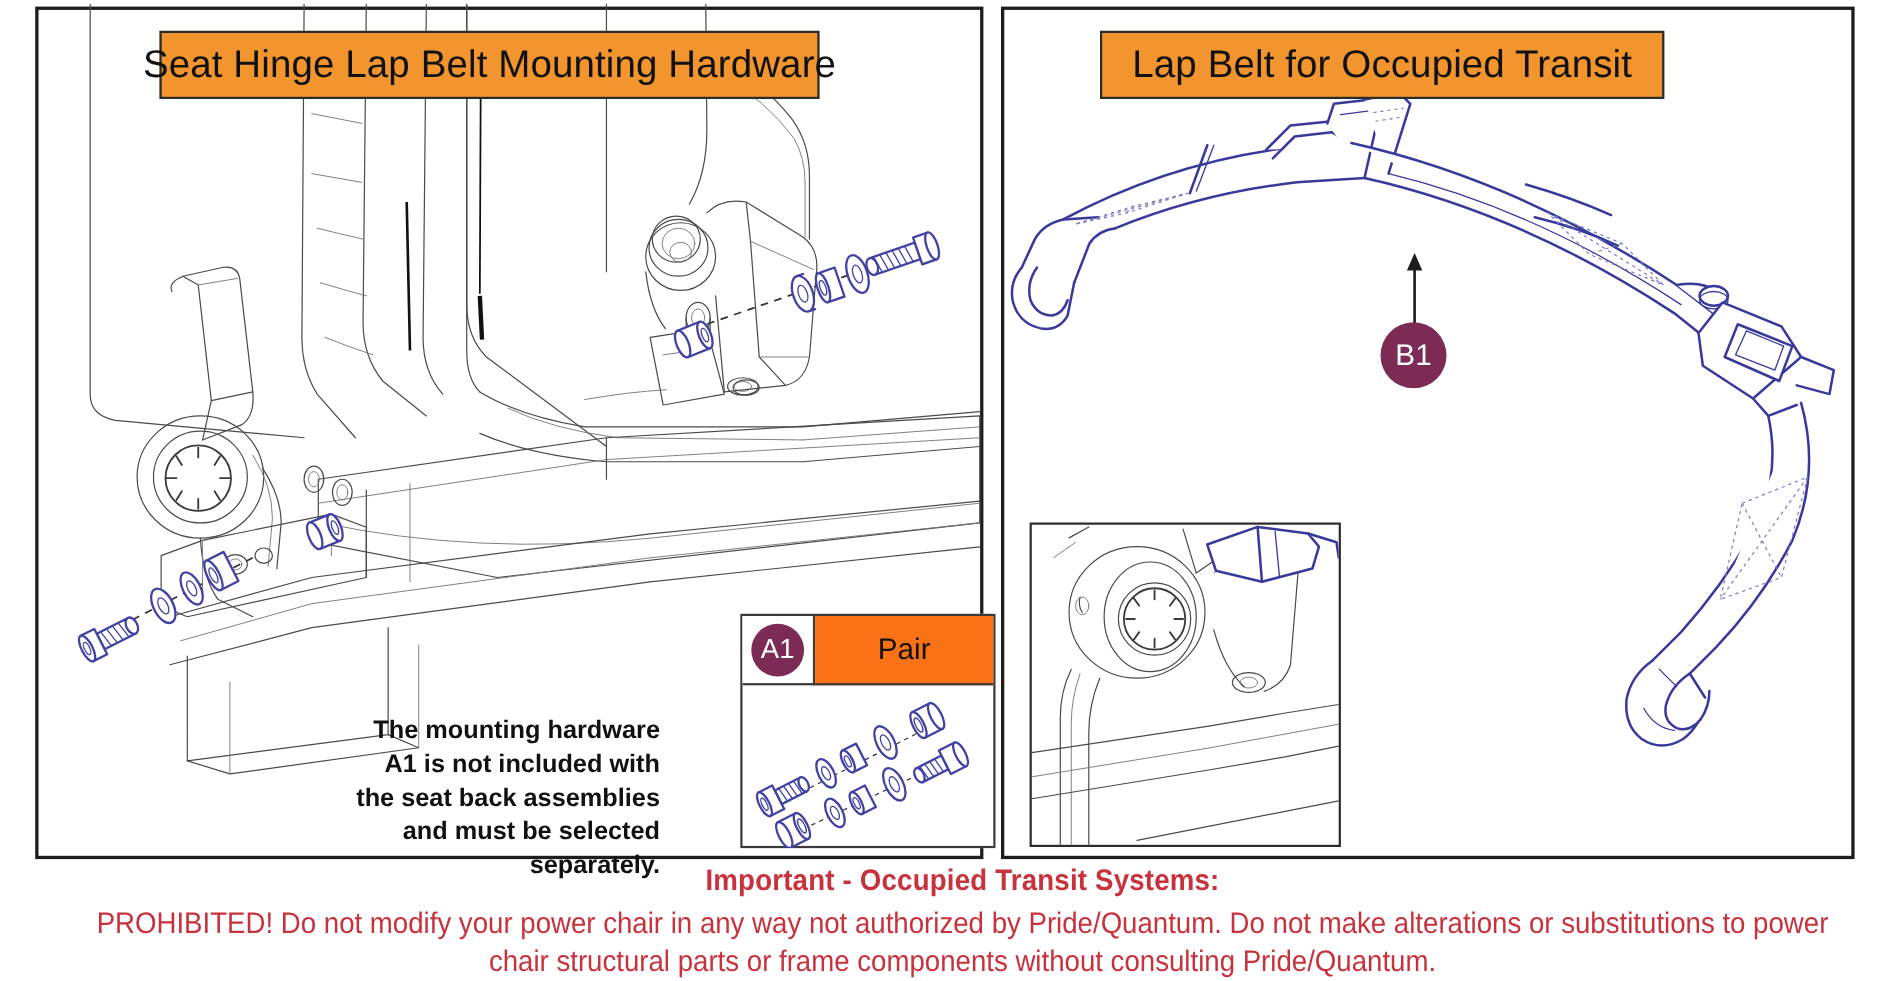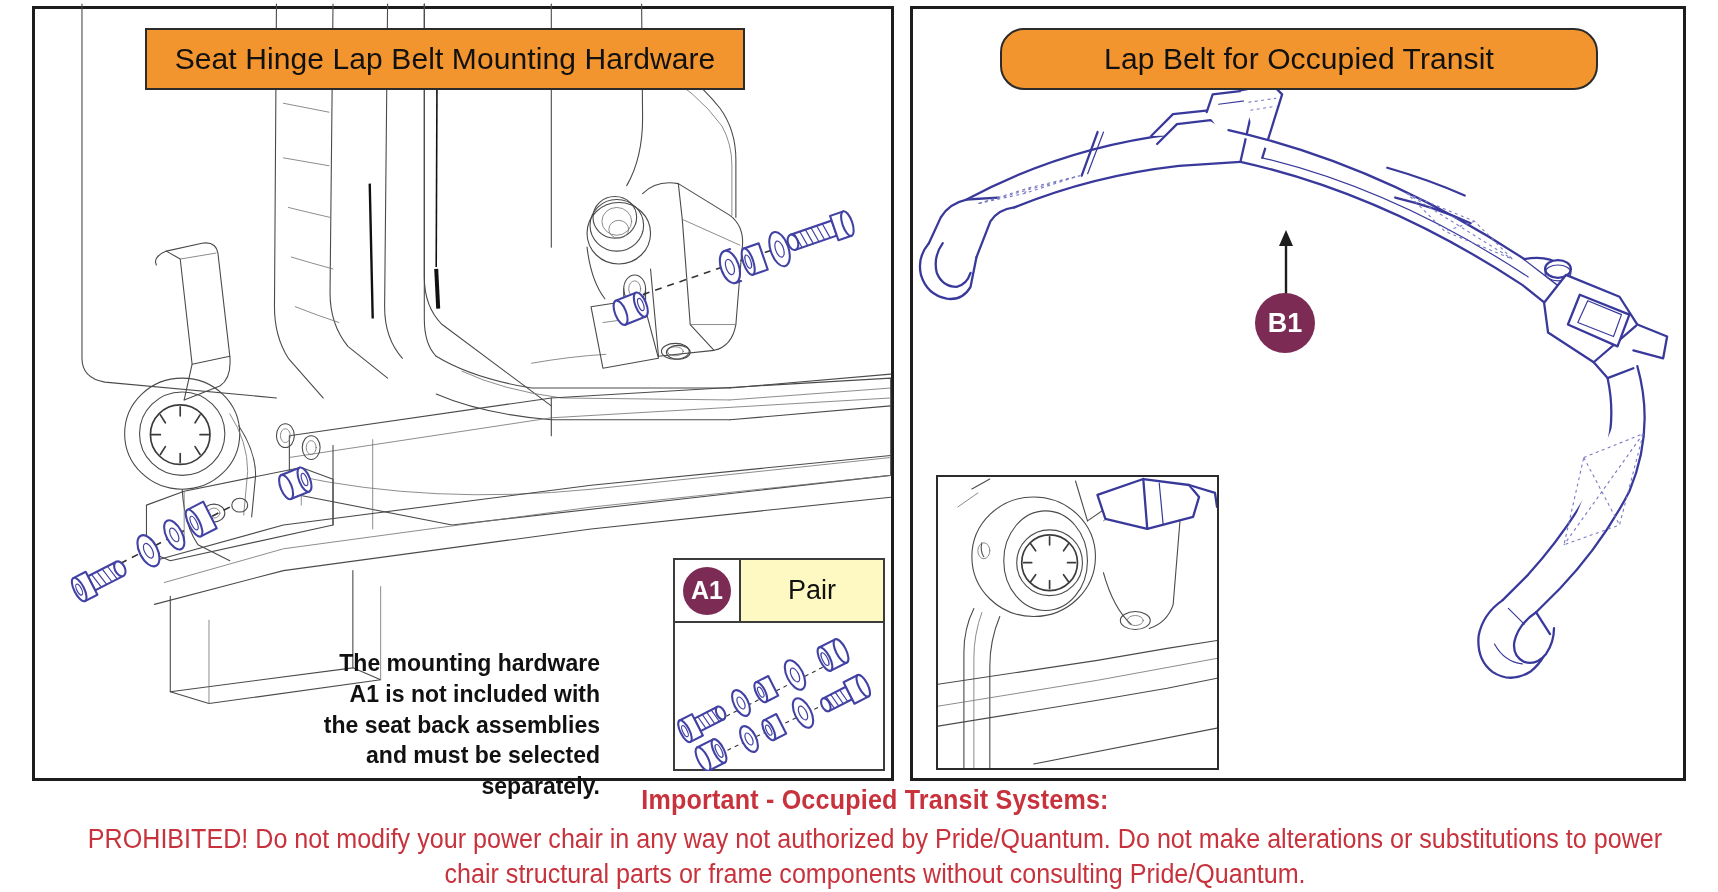--- a/index.html
+++ b/index.html
@@ -17,53 +17,53 @@
   #panel-left {left:32px;  top:6px; width:862px;  height:775px;}
   #panel-right{left:910px; top:6px; width:776px;  height:775px;}
 
   .panel-art{position:absolute;left:0;top:0;width:100%;height:100%;}
 
   
   .title-plaque{
     position:absolute;background:#F2952E;
     border:2px solid #2b2b2b;box-sizing:border-box;
     display:flex;align-items:center;justify-content:center;
-    color:#111;font-size:30px;letter-spacing:.1px;white-space:nowrap;text-align:center;
+    color:#111;font-size:35px;letter-spacing:.1px;white-space:nowrap;text-align:center;
   }
   #title-left {left:145px; top:28px; width:600px; height:62px;}
-  #title-right{left:1000px;top:28px; width:598px; height:62px;border-radius:24px;}
+  #title-right{left:1000px;top:28px; width:513px; height:62px;}
 
   
   #hardware-note{
     position:absolute;left:318px;top:648px;width:282px;
     text-align:right;font-size:23px;line-height:1.34;color:#111;font-weight:bold;
   }
 
   
   #parts-table{
-    position:absolute;left:673px;top:558px;width:212px;height:213px;
+    position:absolute;left:673px;top:558px;width:232px;height:213px;
     border:2px solid #3b3b3b;box-sizing:border-box;background:#fff;
   }
   #parts-table .tbl-head{display:flex;height:63px;}
   #parts-table .cell-badge{
     width:64px;border-right:2px solid #3b3b3b;
     display:flex;align-items:center;justify-content:center;background:#fff;
   }
   #parts-table .cell-qty{
-    flex:1;background:#fef9c3;border-bottom:2px solid #3b3b3b;
+    flex:1;background:#f97316;border-bottom:2px solid #3b3b3b;
     display:flex;align-items:center;justify-content:center;
     font-size:27px;color:#111;
   }
   #parts-table .cell-badge{border-bottom:2px solid #3b3b3b;}
   #parts-table .tbl-body{position:relative;height:148px;overflow:hidden;}
 
   .badge{
     border-radius:50%;background:#7C2B55;color:#fff;
     display:flex;align-items:center;justify-content:center;
-    font-weight:bold;line-height:1;
+    font-weight:normal;line-height:1;
   }
   .badge-sm{width:48px;height:48px;font-size:25px;}
 
   
   #callout-b1{position:absolute;left:1255px;top:293px;}
   #callout-b1 .badge{width:60px;height:60px;font-size:27px;}
   #b1-arrow{position:absolute;left:1283px;top:230px;width:6px;height:66px;}
 
   
   #inset-box{

